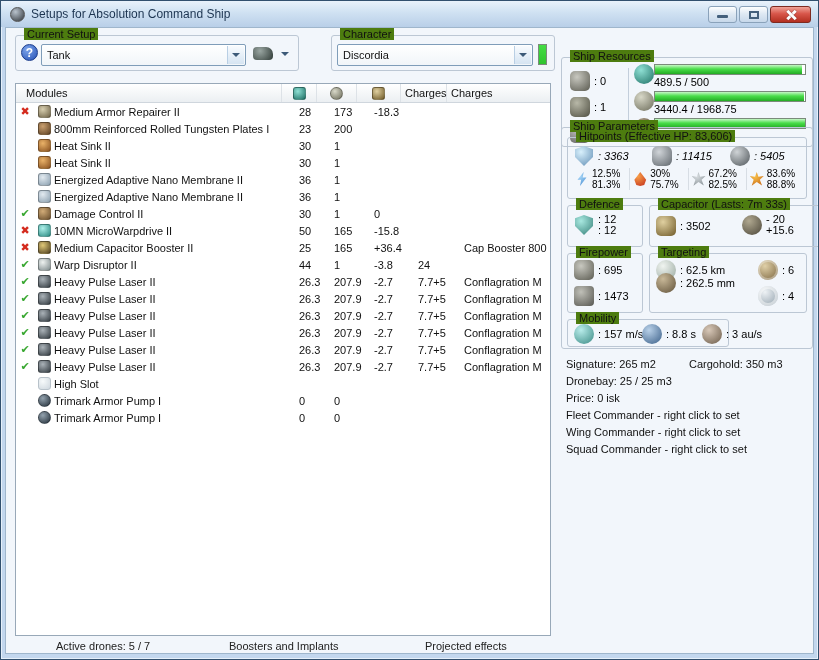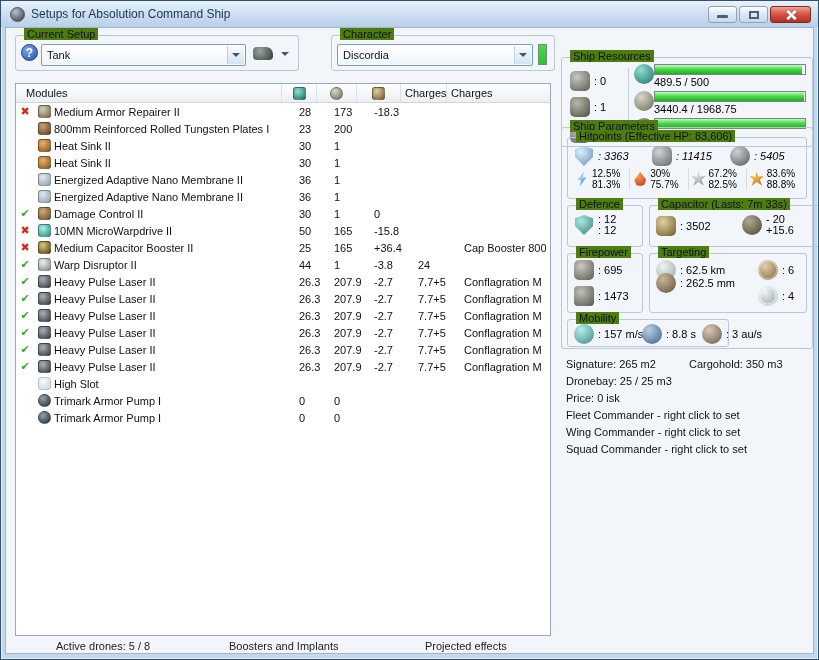--- a/index.html
+++ b/index.html
@@ -416,21 +416,21 @@
       <span class="cell c-name">Trimark Armor Pump I</span>
       <span class="cell c-cpu">0</span>
       <span class="cell c-pg">0</span>
       <span class="cell c-cap"></span>
       <span class="cell c-opt"></span>
       <span class="cell c-chg"></span>
     </div>
       </div>
   </div>
 
-  <span class="footlbl" style="left:55px;top:639px;">Active drones: 5 / 8</span>
+  <span class="footlbl" style="left:55px;top:639px;">Active drones: 5 / 7</span>
   <span class="footlbl" style="left:228px;top:639px;">Boosters and Implants</span>
   <span class="footlbl" style="left:424px;top:639px;">Projected effects</span>
 
   <div class="gb" style="left:560px;top:32px;width:252px;height:90px;margin-top:24px;">
     <span class="lbl">Ship Resources</span>
     <div class="sr-left">
         <div class="slotrow">
       <span class="ric" data-icon="turret-hardpoints-icon"></span>
       <span>: 0</span>
     </div>

